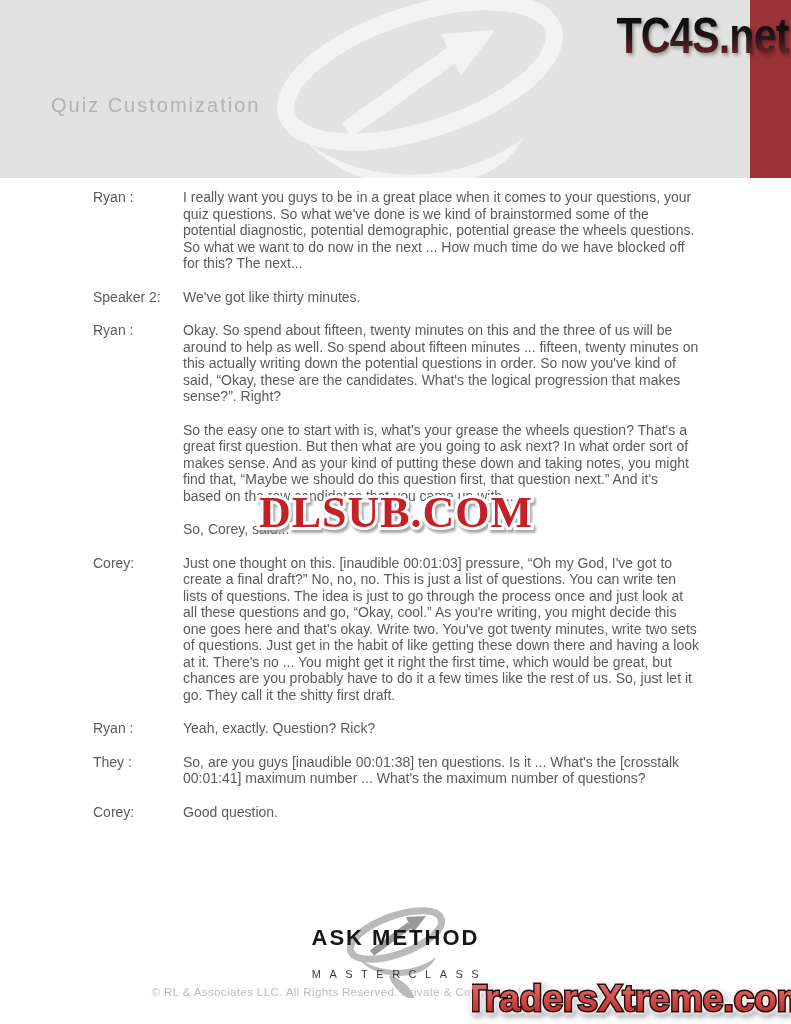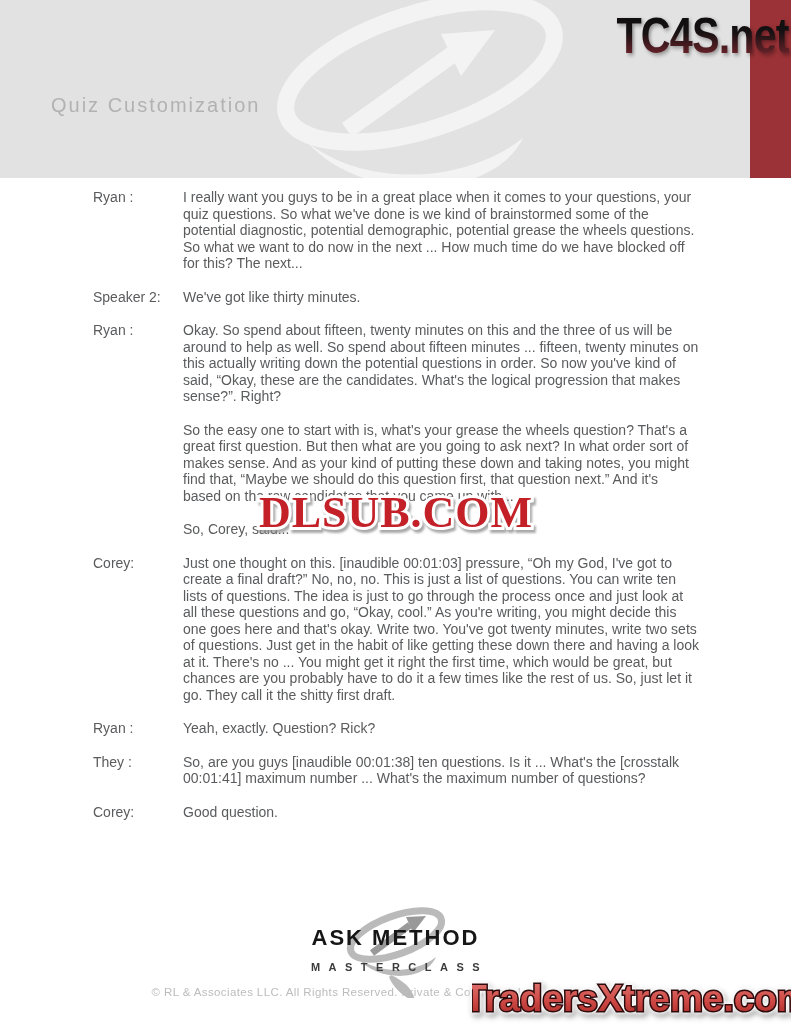--- a/index.html
+++ b/index.html
@@ -77,22 +77,22 @@
   }
   .footer-swirl {
     position:absolute; left:336px; top:0; width:120px; height:95px;
     color:#b3b3b3; opacity:.9;
   }
   .logo-line1 {
     position:relative; z-index:2; margin-top:22px;
     font-size:22px; font-weight:bold; letter-spacing:2px; color:#161616;
   }
   .logo-line2 {
-    position:relative; z-index:2; margin-top:10px;
-    font-size:11px; font-weight:700; letter-spacing:8.5px; color:#3c3c3c;
+    position:relative; z-index:2; margin-top:17px;
+    font-size:11px; font-weight:400; letter-spacing:8.5px; color:#3c3c3c;
     text-indent:8px;
   }
   .copyright {
     position:absolute; left:0; top:986px; width:664px; text-align:center;
     font-size:11.5px; letter-spacing:.4px; color:#bcbcbc;padding-left:12px;
   }
 </style>
 </head>
 <body>
 

